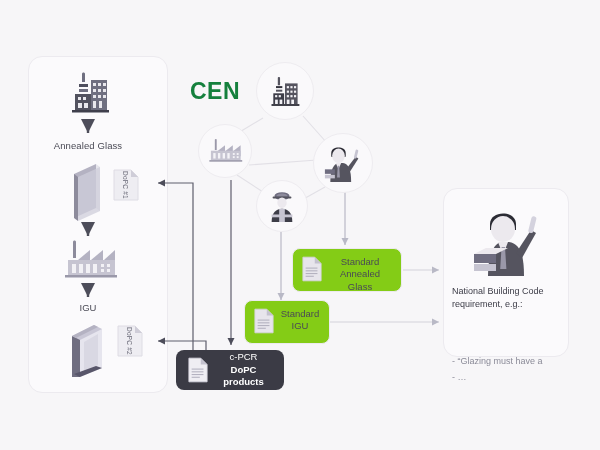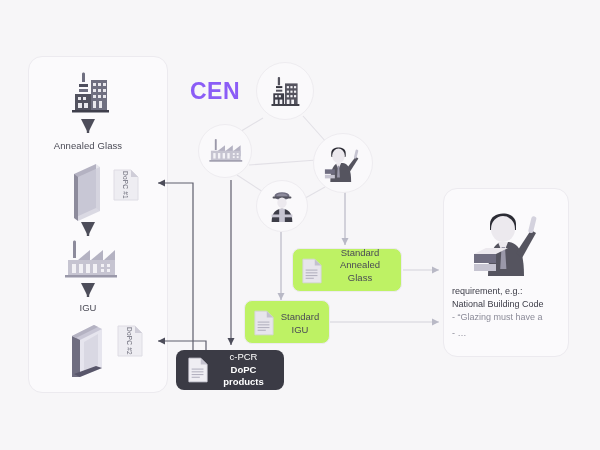--- a/index.html
+++ b/index.html
@@ -30,39 +30,39 @@
     color: #4a4a55;
     font-size: 9.5px;
     text-align: center;
     letter-spacing: .1px;
   }
   #cen-title {
     position: absolute;
     left: 190px; top: 78px;
     font-size: 23px;
     font-weight: bold;
-    color: #8b5cf6;
+    color: #15803d;
     letter-spacing: .5px;
   }
   .circle-node {
     position: absolute;
     border-radius: 50%;
     background: #faf9fb;
     border: 1px solid #eeecf0;
     display: flex;
     align-items: center;
     justify-content: center;
   }
   .std-box {
     position: absolute;
-    background: #bef264;
+    background: #84cc16;
     border: 1px solid #eceaef;
     border-radius: 8px;
     display: flex;
-    align-items: flex-end;
+    align-items: flex-start;
     gap: 6px;
     padding: 7px 9px;
     box-sizing: border-box;
   }
   .std-box .label {
     font-size: 9.5px;
     color: #4a4a55;
     line-height: 1.3;
     text-align: center;
     flex: 1;
@@ -107,21 +107,21 @@
     white-space: nowrap;
   }
   #code-text {
     position: absolute;
     left: 452px; top: 285px;
     width: 112px;
     font-size: 9px;
     line-height: 1.42;
   }
   #code-text .hdr { color: #3c3c47; }
-  #code-text .sub { color: #8b8b98; }
+  #code-text .sub { color: #8b8b98; margin-top: 44px; }
   svg.overlay {
     position: absolute;
     left: 0; top: 0;
     width: 600px; height: 450px;
     pointer-events: none;
   }
 </style>
 </head>
 <body>
 
@@ -403,19 +403,19 @@
       <polygon points="29.6,41 33,41 34.4,63 28.2,63" fill="#9a98a9"></polygon>
       <path d="M44 47 L59 24 L64 27 L50 52 Z" fill="#55545f"></path>
       <rect x="58" y="10" width="5" height="17" rx="2.4" transform="rotate(14 60 18)" fill="#d4d2de"></rect>
       <rect x="2" y="48" width="22" height="9" fill="#6f6d80"></rect>
       <polygon points="2,48 14,42 36,42 24,48" fill="#ece9ee"></polygon>
       <rect x="2" y="58" width="22" height="7" fill="#c6c4d1"></rect>
     </svg>
   </div>
 
   <div id="code-text">
+    <div class="hdr">National Building Code</div>
     <div class="hdr">requirement, e.g.:</div>
-    <div class="hdr">National Building Code</div>
     <div class="sub">- “Glazing must have a</div>
     <div class="sub" style="margin-top:4px;">- …</div>
   </div>
 
 </div>
 
 </body></html>

